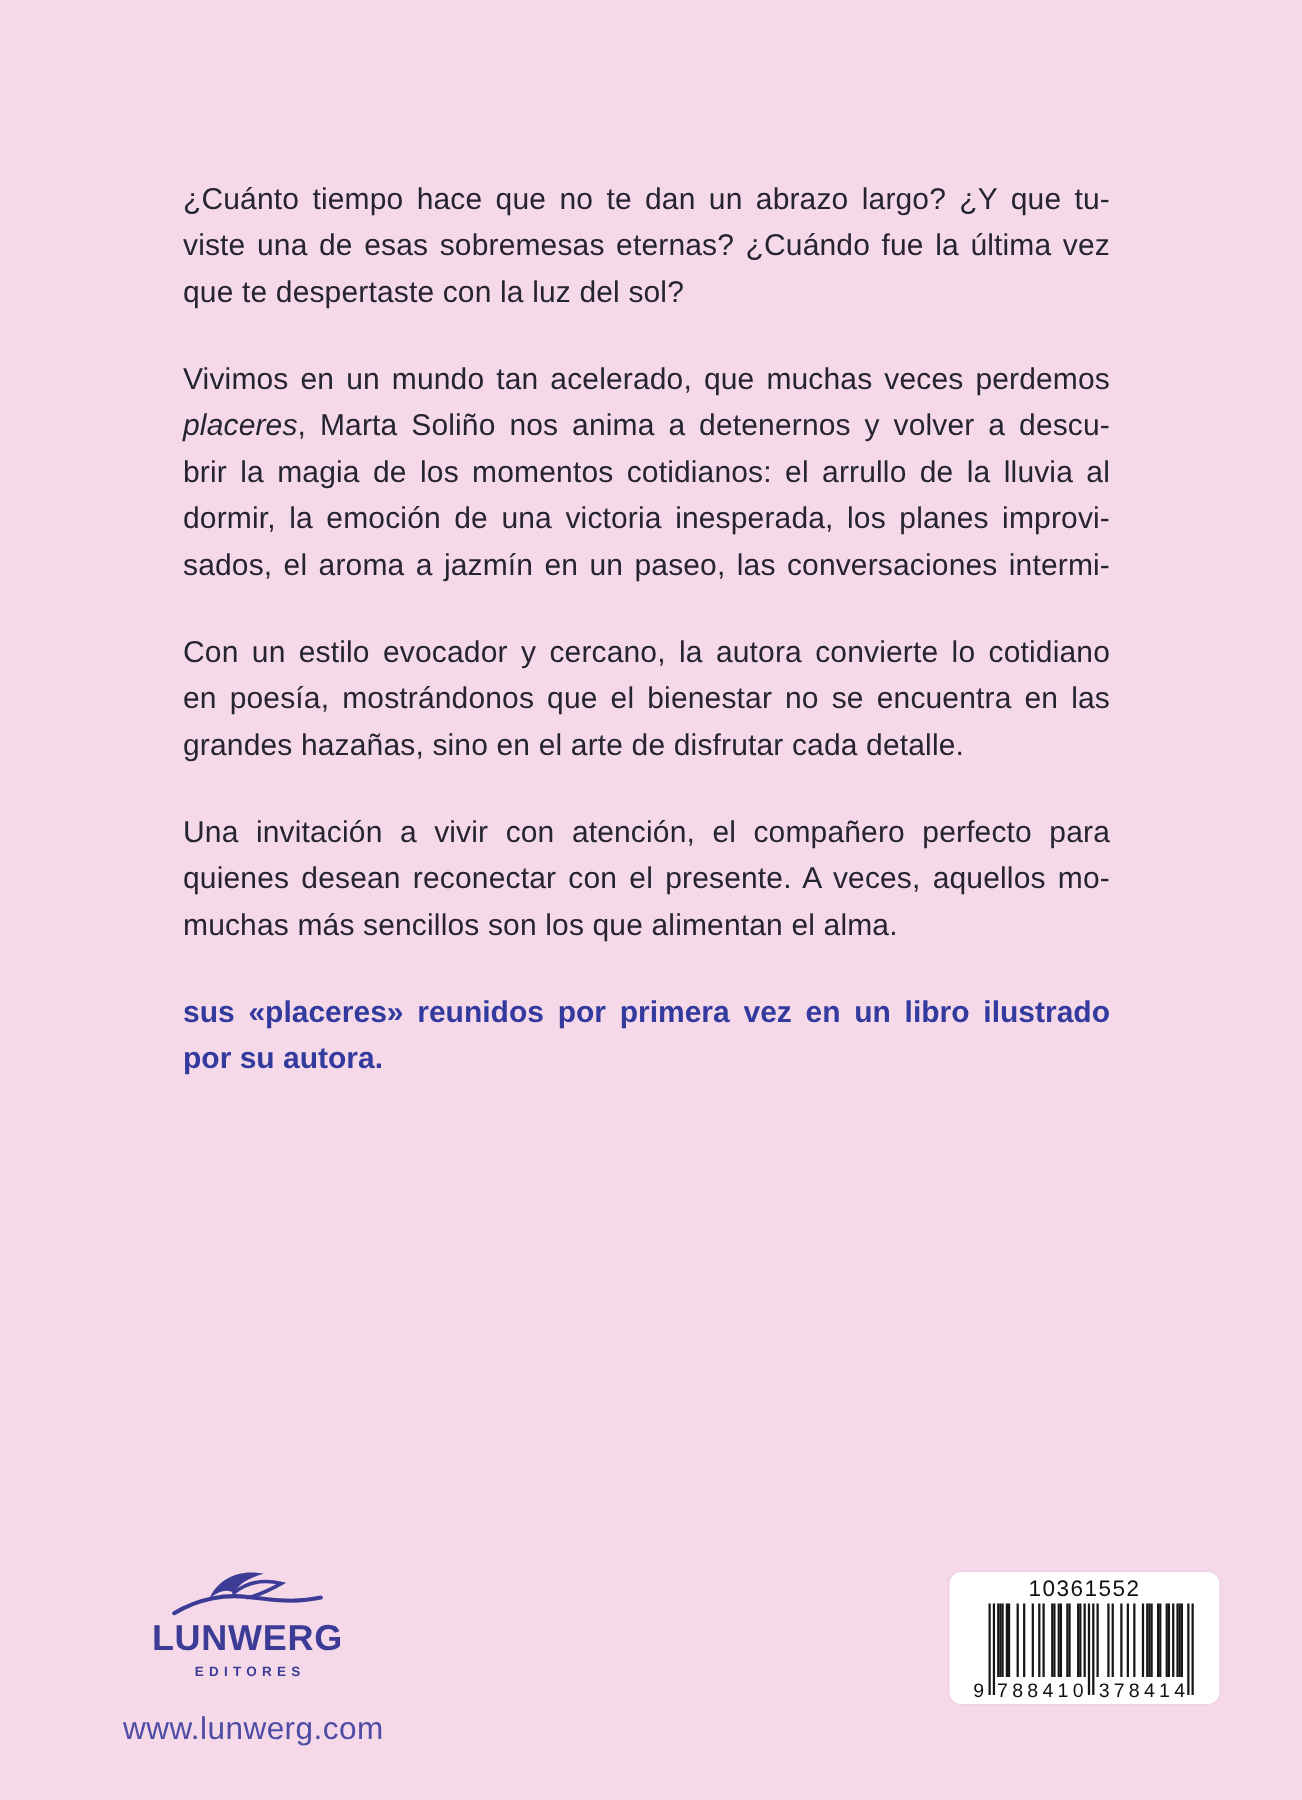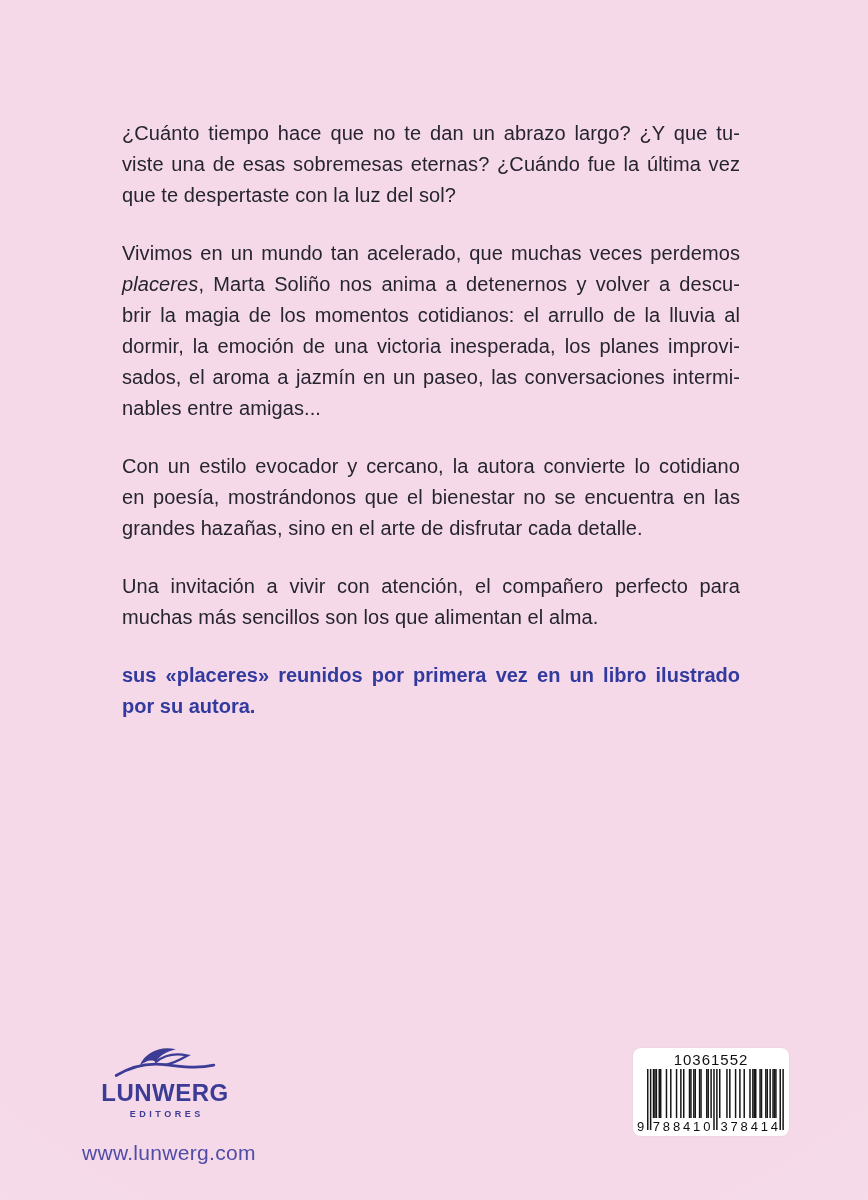--- a/index.html
+++ b/index.html
@@ -37,21 +37,21 @@
   .publisher{
     position:absolute;left:82px;top:1042px;width:166px;
     text-align:center;color:var(--navy,#3c3c96);
   }
   .pub-mark{display:block;margin:0 auto;}
   .pub-name{font-weight:bold;font-size:24px;line-height:1;letter-spacing:.5px;margin-top:1px;}
   .pub-sub{font-size:9px;font-weight:bold;letter-spacing:3.5px;padding-left:3.5px;margin-top:4px;}
   .pub-web{margin-top:22px;font-size:21px;letter-spacing:.3px;color:var(--web,#4f4ca6);}
   
   .barcode-box{
-    position:absolute;left:633px;top:1048px;width:156px;height:88px;
+    position:absolute;left:633px;top:1048px;width:180px;height:88px;
     background:var(--bcbg,#ffffff);border-radius:8px;
     box-shadow:0 0 2px rgba(0,0,0,.08);
   }
   .barcode-top{
     text-align:center;font-size:15px;line-height:17px;letter-spacing:1px;
     color:#111;padding-top:3px;
   }
   .barcode-box svg{display:block;margin:0 auto;}
 </style>
 </head>
@@ -64,29 +64,29 @@
         <div class="line just"><span>¿Cuánto tiempo hace que no te dan un abrazo largo? ¿Y que tu-</span></div>
         <div class="line just"><span>viste una de esas sobremesas eternas? ¿Cuándo fue la última vez</span></div>
         <div class="line"><span>que te despertaste con la luz del sol?</span></div>
       </div>
       <div class="para body">
         <div class="line just"><span>Vivimos en un mundo tan acelerado, que muchas veces perdemos</span></div>
         <div class="line just"><span class="it">placeres</span><span>, Marta Soliño nos anima a detenernos y volver a descu-</span></div>
         <div class="line just"><span>brir la magia de los momentos cotidianos: el arrullo de la lluvia al</span></div>
         <div class="line just"><span>dormir, la emoción de una victoria inesperada, los planes improvi-</span></div>
         <div class="line just"><span>sados, el aroma a jazmín en un paseo, las conversaciones intermi-</span></div>
-        <div class="line"><span>nables entre amigas...</span></div>
       </div>
       <div class="para body">
         <div class="line just"><span>Con un estilo evocador y cercano, la autora convierte lo cotidiano</span></div>
         <div class="line just"><span>en poesía, mostrándonos que el bienestar no se encuentra en las</span></div>
         <div class="line"><span>grandes hazañas, sino en el arte de disfrutar cada detalle.</span></div>
       </div>
       <div class="para body">
         <div class="line just"><span>Una invitación a vivir con atención, el compañero perfecto para</span></div>
+        <div class="line just"><span>quienes desean reconectar con el presente. A veces, aquellos mo-</span></div>
         <div class="line"><span>muchas más sencillos son los que alimentan el alma.</span></div>
       </div>
       <div class="para accent">
         <div class="line just"><span>sus «placeres» reunidos por primera vez en un libro ilustrado</span></div>
         <div class="line"><span>por su autora.</span></div>
       </div>
     </main>
 
   <div class="publisher">
     <svg class="pub-mark" width="112" height="38" viewBox="0 0 120 42" aria-hidden="true">

